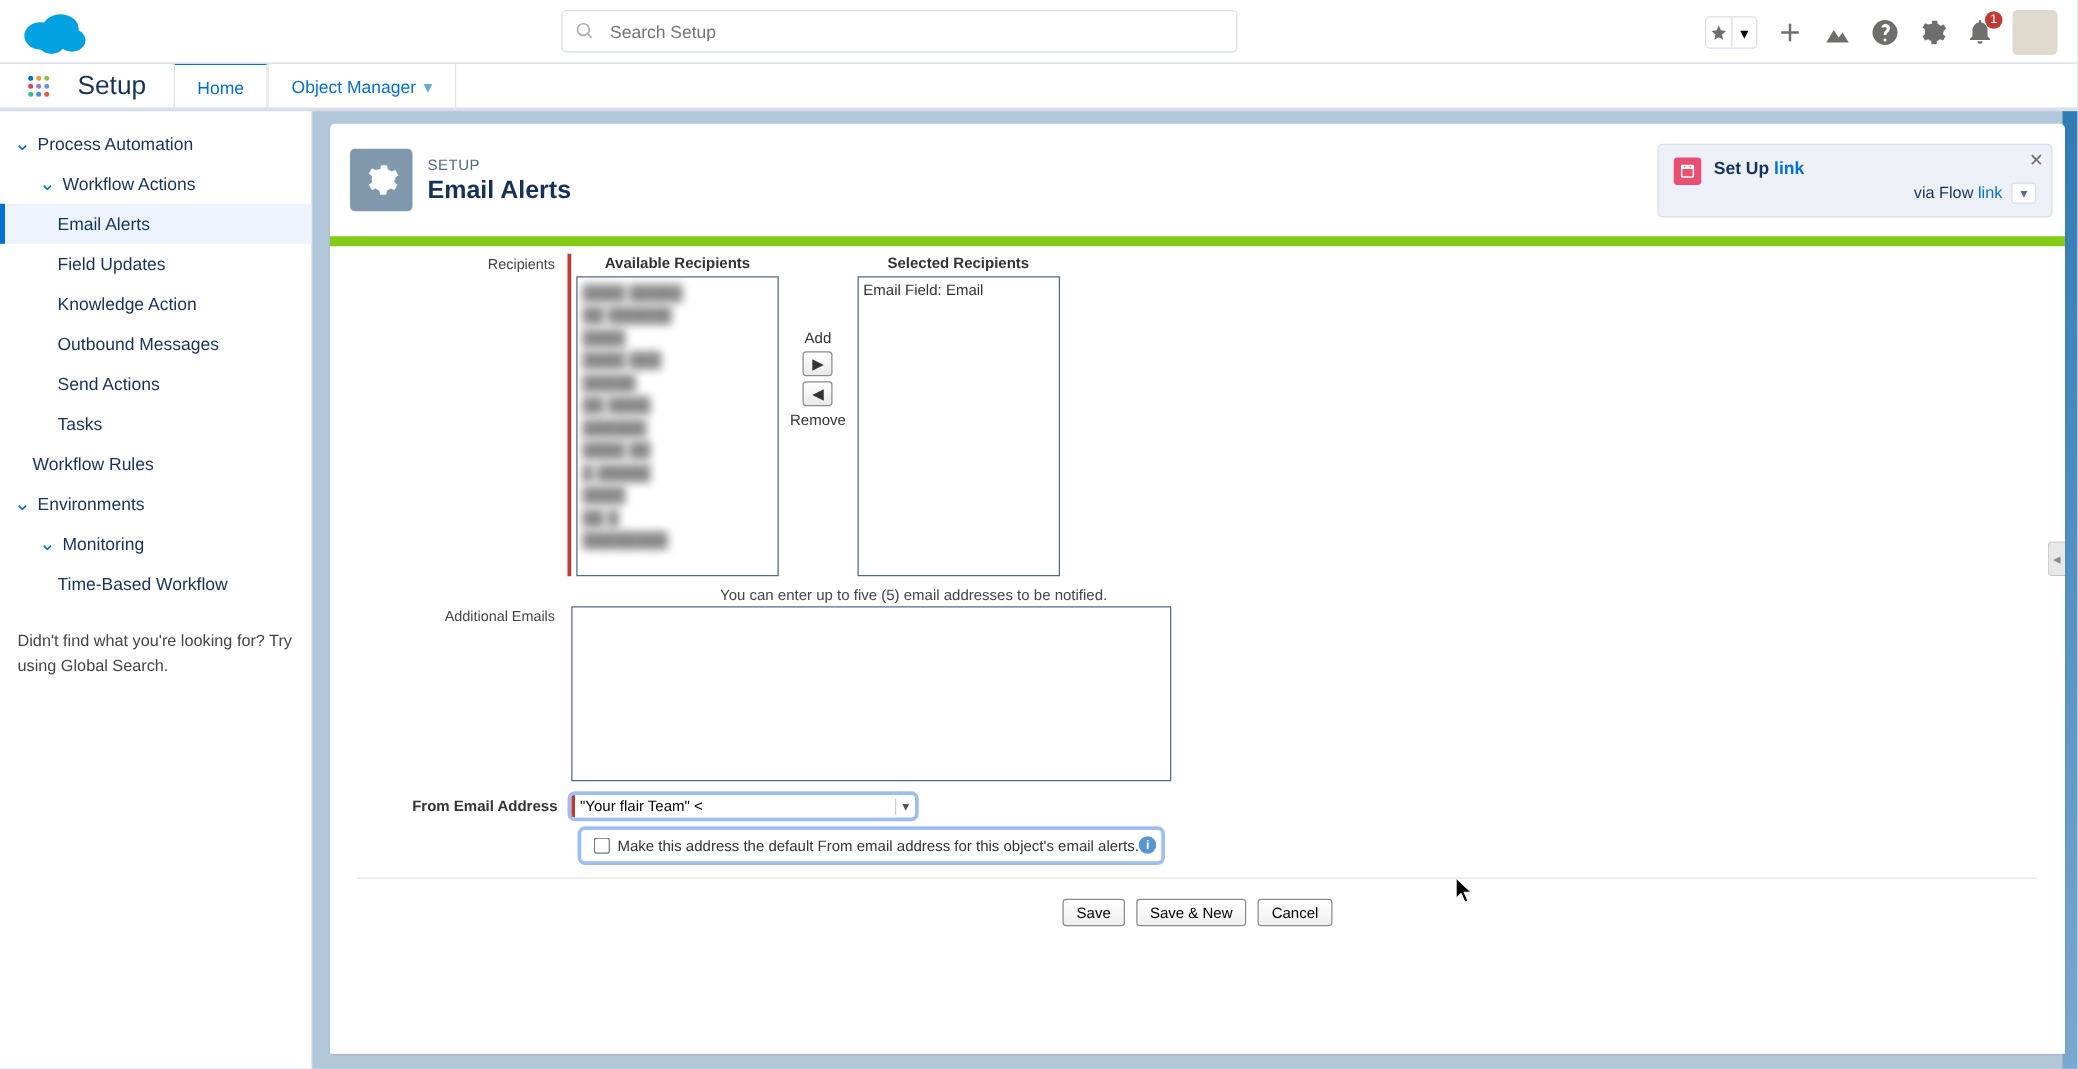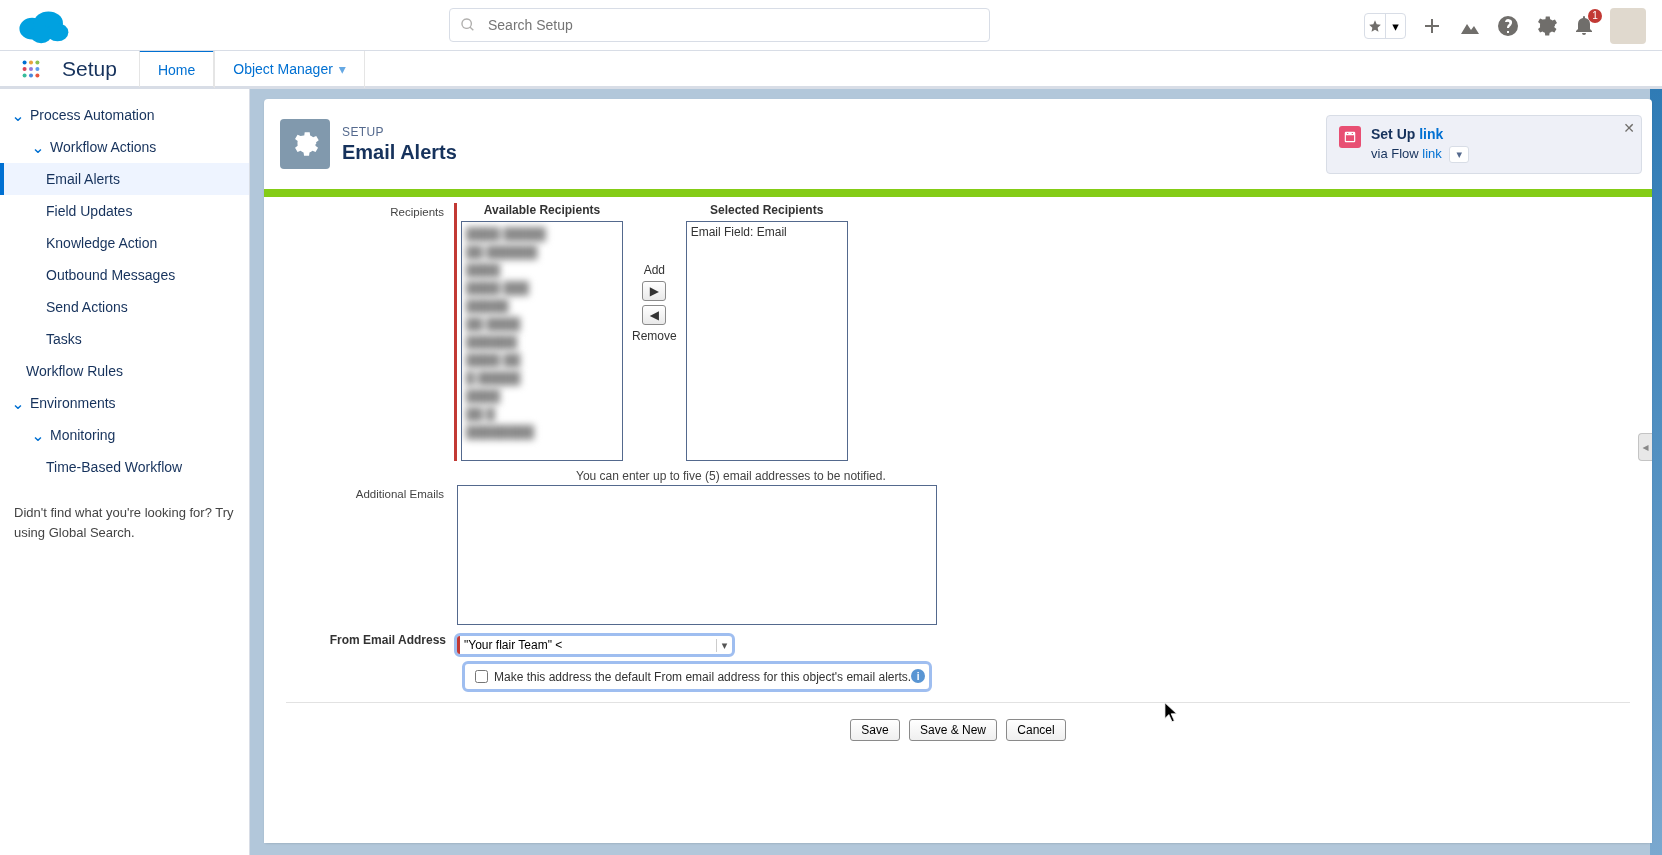--- a/index.html
+++ b/index.html
@@ -209,21 +209,21 @@
   }
   .toast-icon {
     width:22px; height:22px; border-radius:3px;
     background:#e84f73;
     display:flex; align-items:center; justify-content:center;
     flex-shrink:0;
   }
   .toast-icon svg { width:14px; height:14px; fill:#fff; }
   .toast-body { flex:1; }
   .toast-body .t2 { font-size:14px; font-weight:600; color:#16325c; margin-bottom:4px; }
-  .toast-body .t3 { font-size:13px; color:#16325c; }
+  .toast-body .t3 { font-size:13px; color:#16325c;text-align:right; }
   .toast-body a { color:#0070d2; text-decoration:none; }
   .toast-x {
     position:absolute; right:6px; top:4px;
     color:#706e6b; cursor:pointer; font-size:14px;
   }
   .mini-btn {
     border:1px solid #d8dde6; border-radius:3px;
     background:#fff; padding:1px 6px; font-size:11px;
     display:inline-flex; align-items:center; gap:4px;
     color:#54698d;
@@ -297,21 +297,21 @@
   .hint { font-size:12px; color:#444; margin:6px 0 2px 290px; }
   textarea.addl {
     width:480px; height:140px;
     border:1px solid #54698d;
     font-size:12px; padding:3px;
     resize:none;
   }
 
   
   .from-row {
-    display:flex; 
+    display:flex; align-items:center;
     margin-top:8px;
     background:#fff;
     border-radius:4px;
   }
   .from-row label {
     width:168px; text-align:right; padding-right:8px;
     font-weight:700; font-size:12px;
   }
   .from-select-wrap {
     display:flex; align-items:center;

